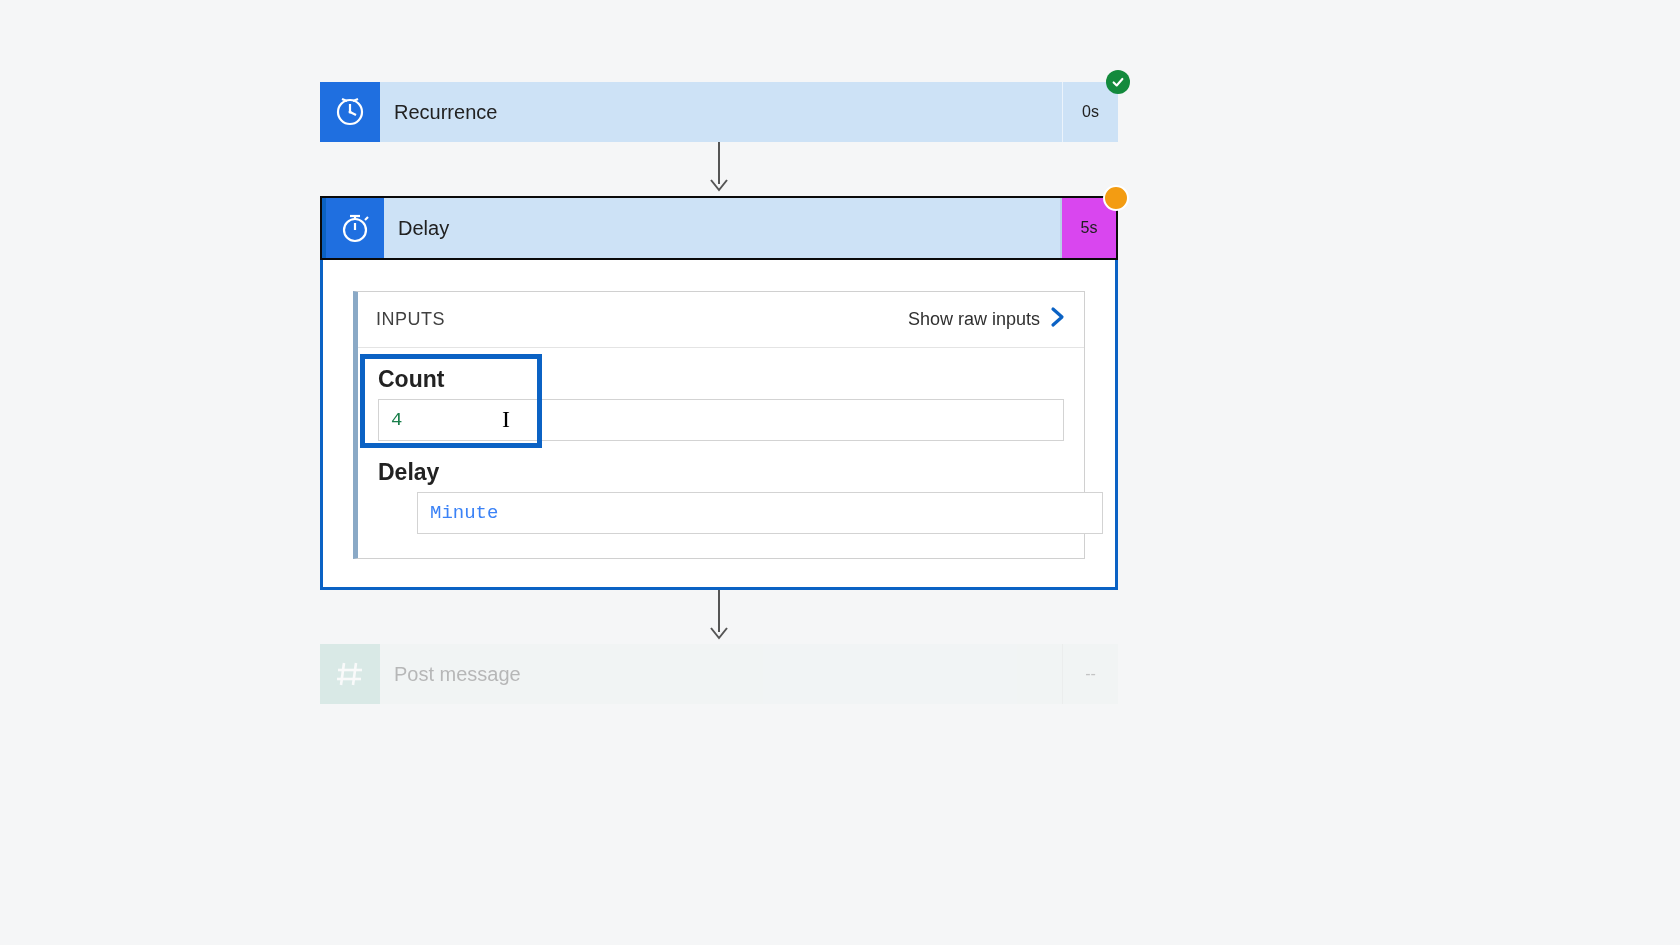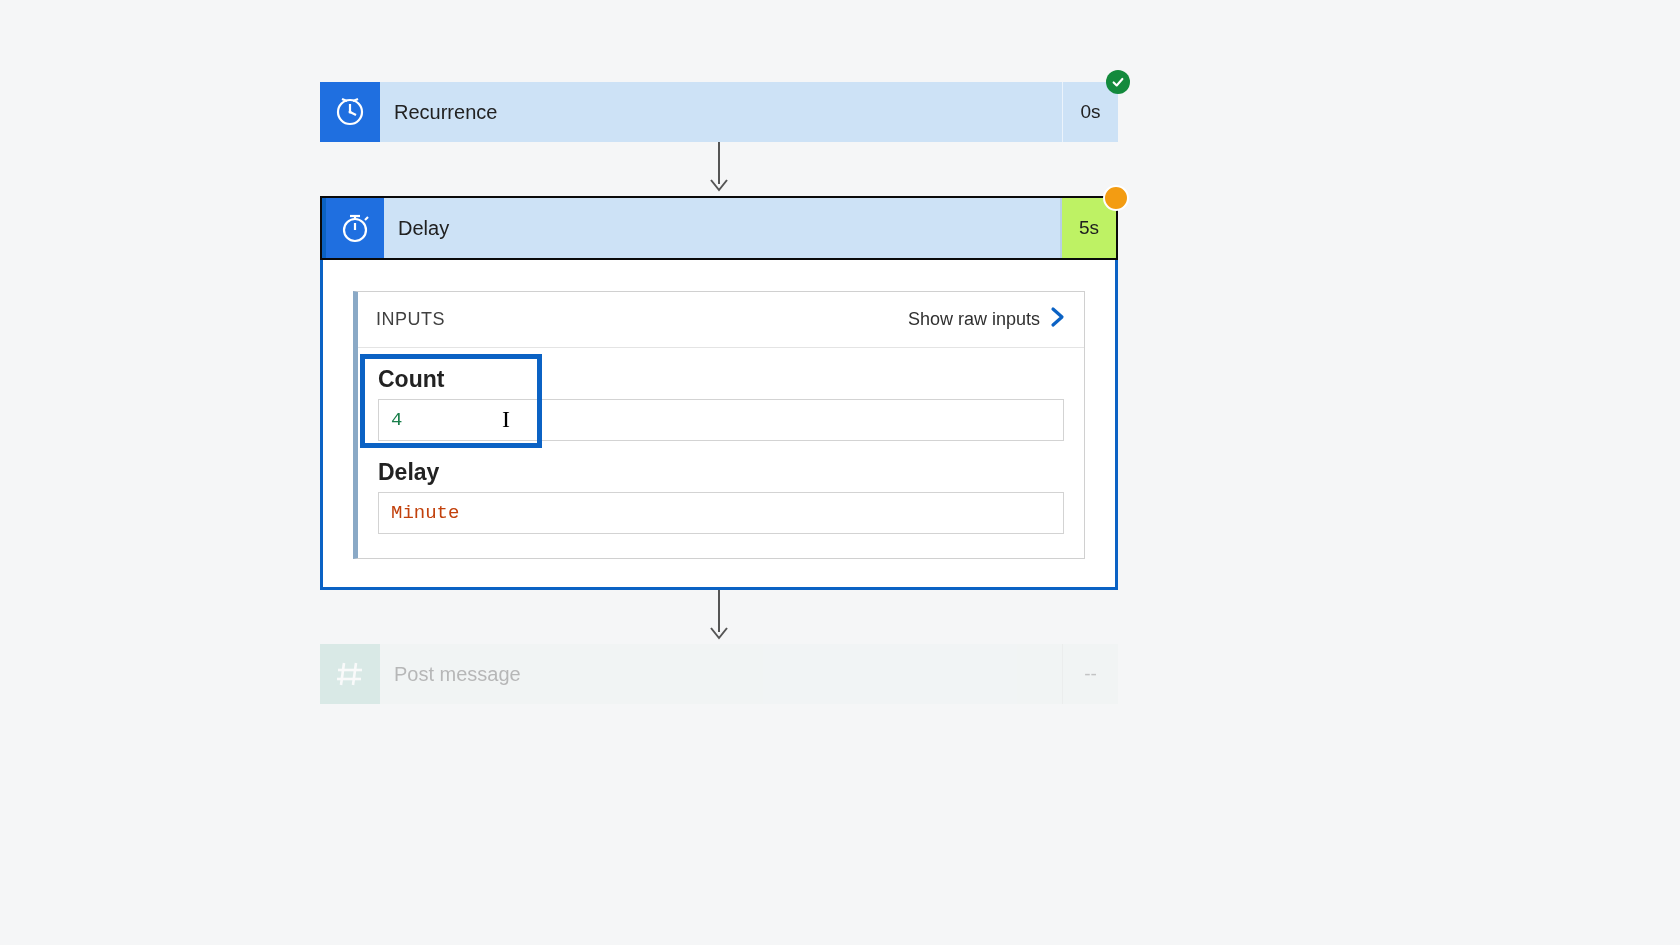--- a/index.html
+++ b/index.html
@@ -43,21 +43,21 @@
     padding-left: 14px;
     font-size: 20px;
     font-weight: 400;
   }
   .step-duration {
     width: 56px;
     height: 60px;
     display: flex;
     align-items: center;
     justify-content: center;
-    font-size: 19px;
+    font-size: 16px;
     border-left: 1px solid rgba(255,255,255,0.6);
   }
   .status-badge {
     position: absolute;
     top: -12px;
     right: -12px;
     width: 24px;
     height: 24px;
     border-radius: 50%;
     display: flex;
@@ -88,21 +88,21 @@
     position: relative;
   }
   .delay-header-outer {
     display: flex;
     border: 2px solid #0a0a0a;
     margin: -3px -3px 5px -3px; 
   }
   .delay-header-outer .step-icon-box { background: #1f6fe0; border-left: 4px solid #0b62c4; width: 62px; }
   .delay-header-outer .step-title { background: #cde2f6; }
   .delay-header-outer .step-duration {
-    background: #bef264;
+    background: #d946ef;
     border-left: 2px solid #b7cfe6;
   }
   .delay-status {
     position: absolute;
     top: -14px;
     right: -14px;
     width: 26px;
     height: 26px;
     border-radius: 50%;
     background: #f39c12;
@@ -153,21 +153,21 @@
   }
   .field-input {
     width: 100%;
     border: 1px solid #d3d3d3;
     background: #fff;
     font-family: "Consolas", "Courier New", monospace;
     font-size: 19px;
     padding: 9px 12px;
     color: #1a7f4b;
   }
-  .field-input.unit-val { color: #c2410c; }
+  .field-input.unit-val { color: #3b82f6; margin-left: 39px; }
   .field-block { margin-bottom: 18px; }
 
   
   .count-highlight {
     position: absolute;
     border: 5px solid #0b62c4;
     pointer-events: none;
   }
 
   

